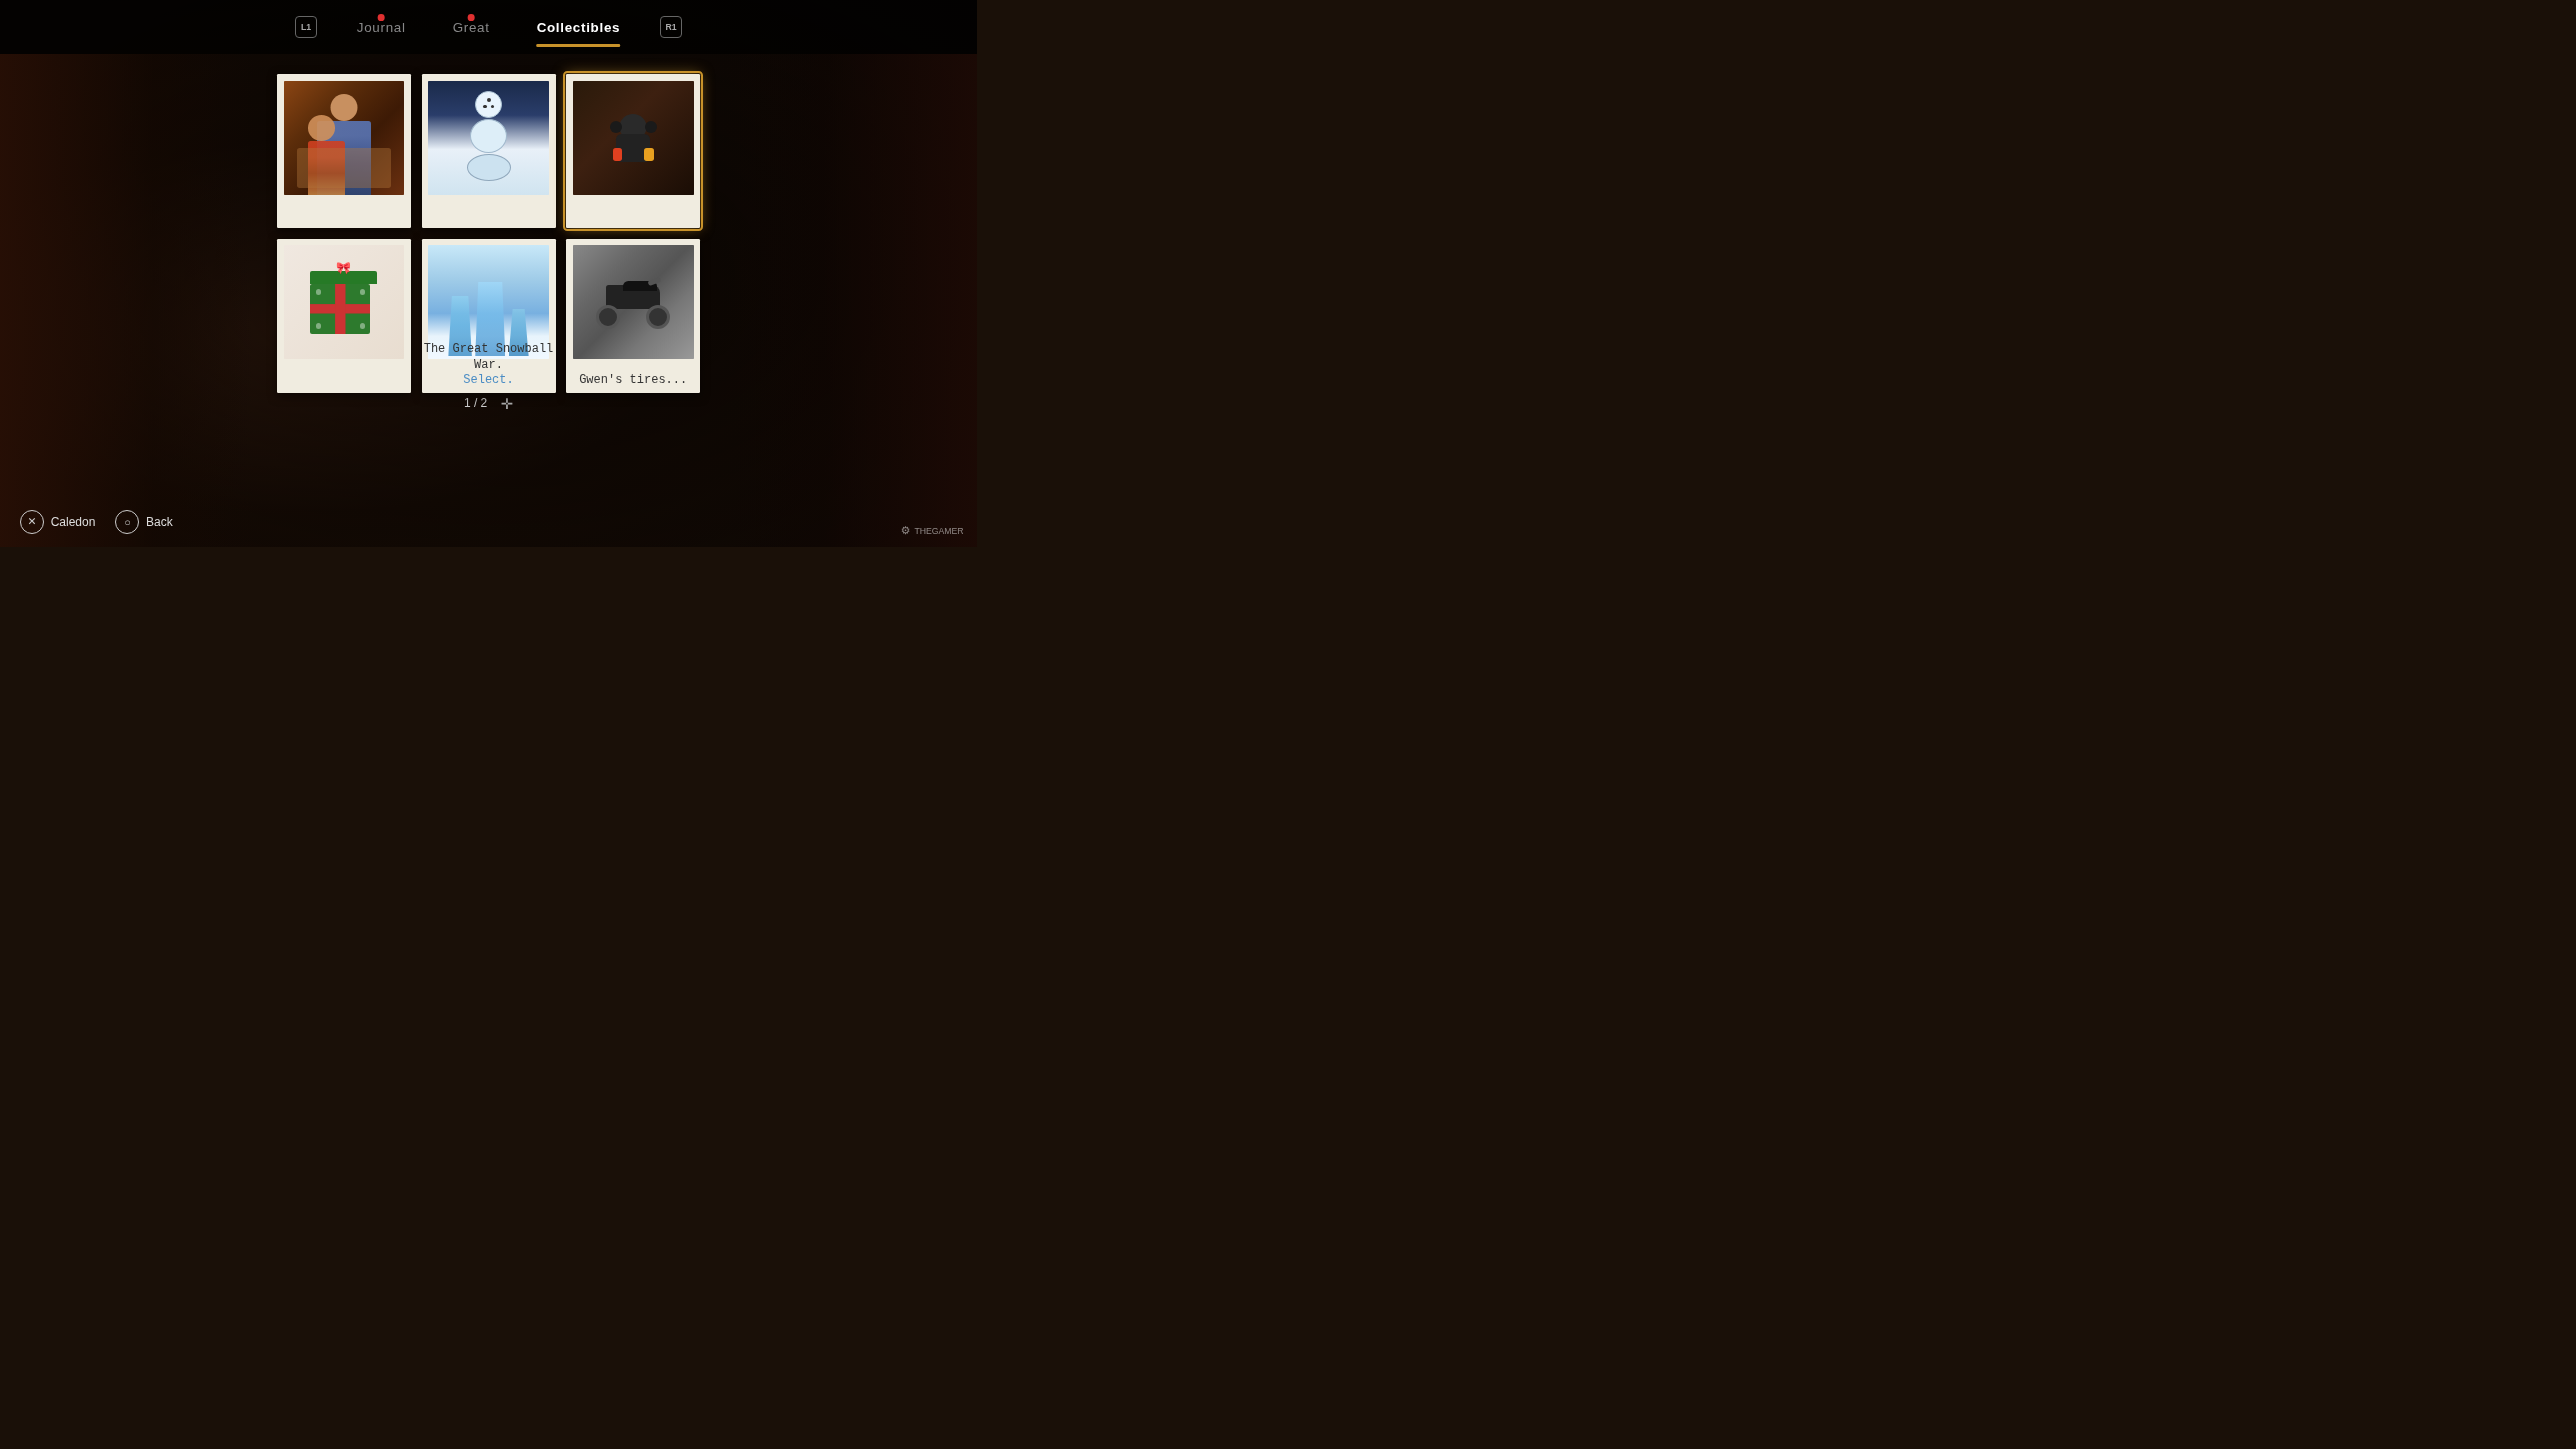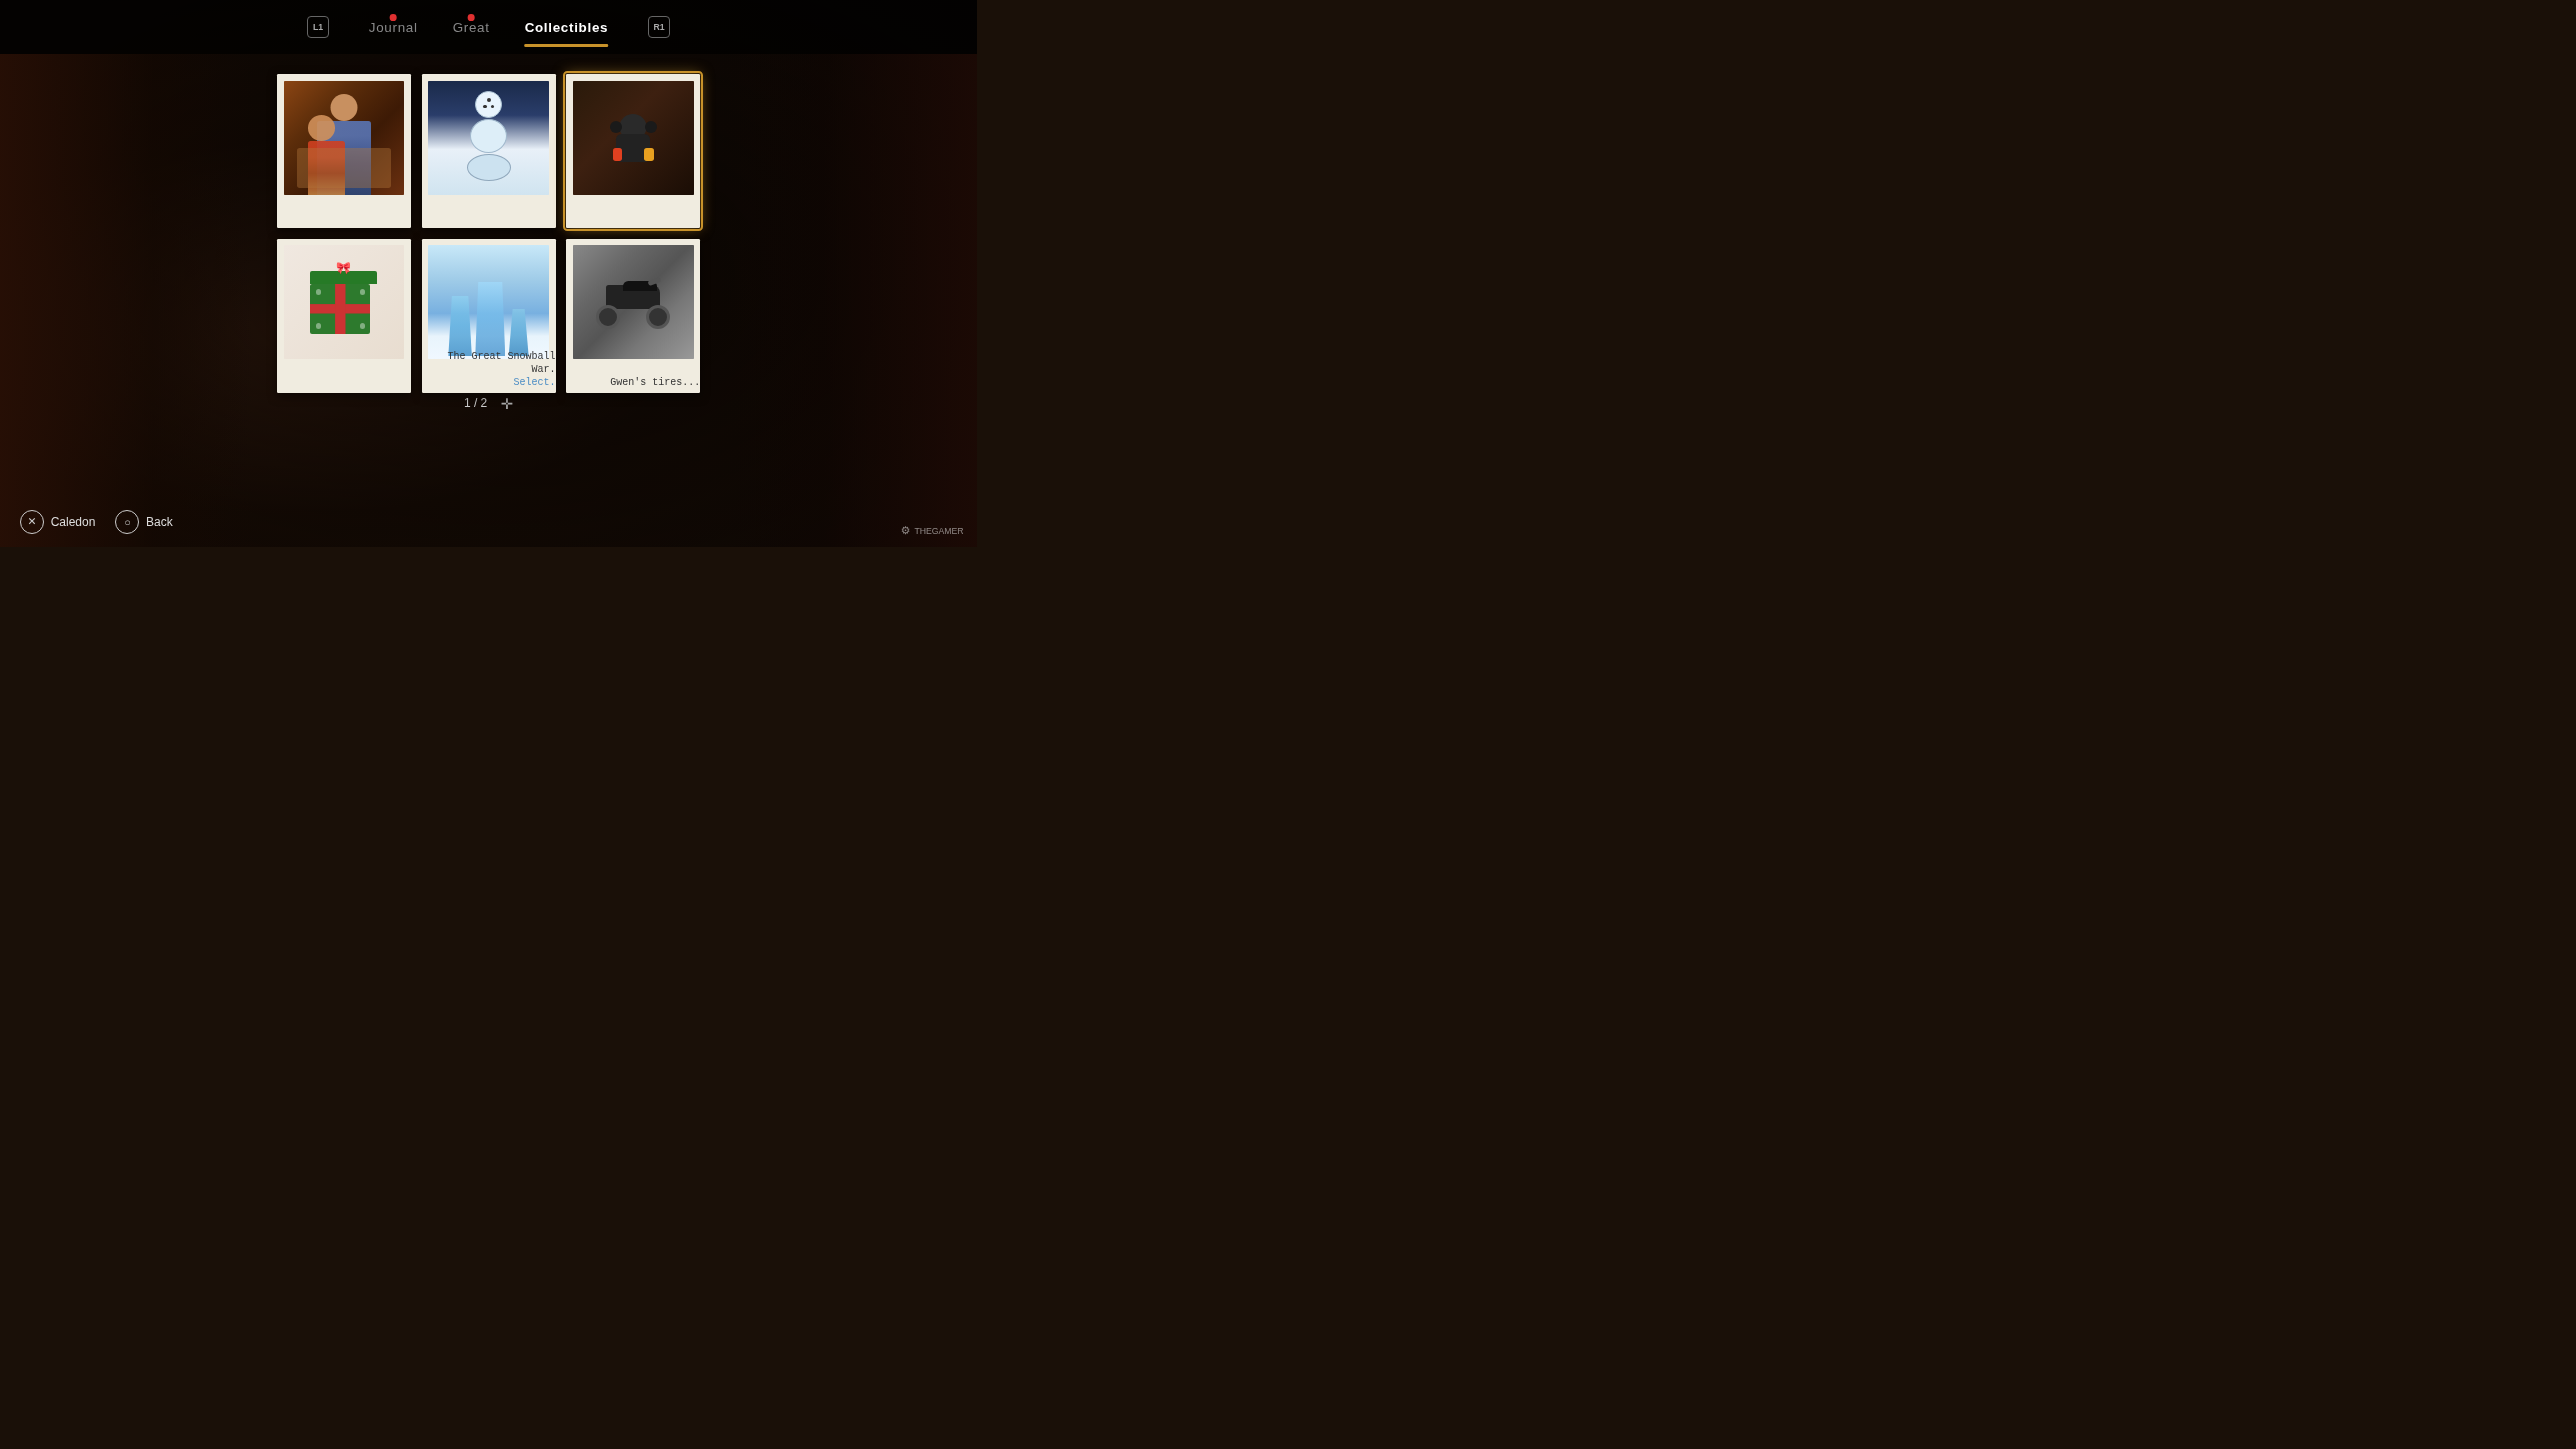--- a/index.html
+++ b/index.html
@@ -147,23 +147,23 @@
       border-radius: 0.7px;
       overflow: hidden;
       position: relative;
     }
 
     .polaroid-caption {
       position: absolute;
       bottom: 4px;
       left: 0;
       right: 0;
-      text-align: right;
+      text-align: center;
       font-family: 'Courier New', monospace;
-      font-size: 10px;
+      font-size: 12px;
       color: #333;
       line-height: 1.3;
     }
 
     .polaroid-caption .location {
       color: #4a8cc4;
     }
 
     
     .img-cafe {
@@ -372,21 +372,21 @@
       right: 0;
       top: 54px;
       width: 255px;
       bottom: 0;
       background: linear-gradient(to left, rgba(30,10,5,0.85) 0%, rgba(15,5,2,0.5) 60%, transparent 100%);
     }
 
     .nav-section {
       display: flex;
       align-items: center;
-      gap: 8px;
+      gap: 20px;
     }
   </style>
 </head>
 <body>
 
 <div class="bg"></div>
 <div class="bg-overlay"></div>
 
 <div class="left-scene"></div>
 <div class="right-scene"></div>

